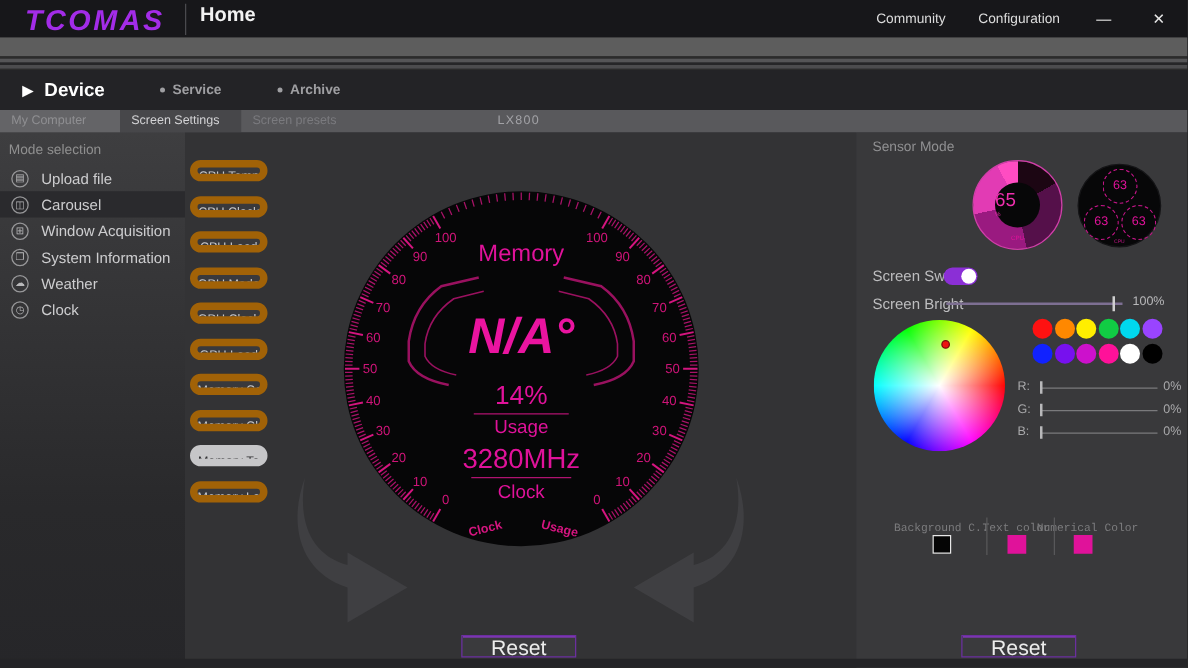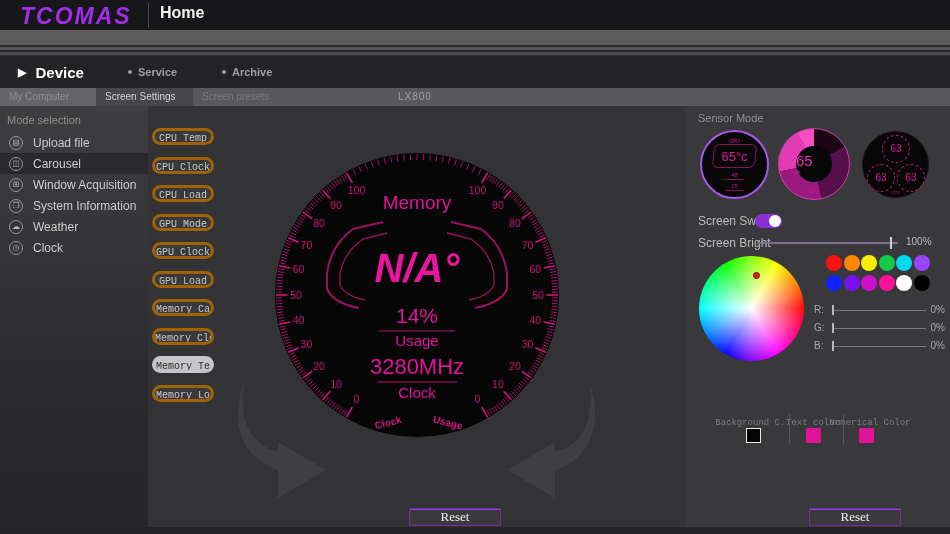--- a/index.html
+++ b/index.html
@@ -51,30 +51,30 @@
   .side-item { position:relative; height:21px; display:flex; align-items:center; gap:10px;
     padding-left:9px; cursor:default; }
   .side-item.active { background:#2a2a2d; }
   .side-icon { width:14px; height:14px; border:1px solid #98989a; border-radius:50%;
     color:#b8b8ba; font-size:8px; line-height:12px; text-align:center; flex:0 0 14px; }
   .side-label { font-size:12px; color:#cdcdcf; white-space:nowrap; }
 
   
   .main { position:absolute; left:148px; top:106px; width:537px; height:428px; background:#333335; }
   .pill-col { position:absolute; left:4px; top:22px; display:flex; flex-direction:column; gap:11.5px; }
-  .pill { width:62px; height:17px; border-radius:9px; border:3px solid #a16207; background:#39393c;
-    color:#c9c9cb; font-size:10px; font-family:Liberation Mono, monospace; line-height:15px;
+  .pill { width:62px; height:17px; border-radius:9px; border:6px solid #a16207; background:#39393c;
+    color:#c9c9cb; font-size:10px; font-family:Liberation Sans, sans-serif; line-height:15px;
     text-align:center; cursor:pointer; padding:0; overflow:hidden; white-space:nowrap; }
   .pill.active { background:#c6c6c8; color:#2e2e30; border-color:#c6c6c8; }
   .gauge-svg { position:absolute; left:119px; top:39px; }
   .arrow-svg { position:absolute; top:276px; }
   .arrow-left { left:80px; } .arrow-right { left:357px; }
   .reset-btn { position:absolute; width:92px; height:18px; background:#3a3a3d;
     border:1px solid #6b2fa0; box-shadow:inset 0 1px 0 #9a3ae0; color:#ececec;
-    font-size:13px; font-family:Liberation Serif, serif; cursor:pointer;margin-left:40px; }
+    font-size:17px; font-family:Liberation Sans, sans-serif; cursor:pointer; }
   .main-reset { left:221px; top:402px; }
 
   
   .panel { position:absolute; left:685px; top:106px; width:265px; height:439px; background:#39393b; }
   .panel-label { position:absolute; font-size:11px; color:#909092; }
   .lbl-sensor { left:13px; top:6px; }
   .preview { position:absolute; border-radius:50%; background:#070708; cursor:pointer; }
   .pv1 { left:15px; top:24px; width:69px; height:69px; border:2px solid #a855e8; }
   .pv1 .t { position:absolute; left:0; right:0; top:6px; text-align:center; font-size:5px; color:#e0129a; }
   .pv1 .v { position:absolute; left:0; right:0; top:17px; text-align:center; font-size:13px; color:#e0129a; }
@@ -137,20 +137,26 @@
 </style>
 </head>
 <body>
 
 <div class="app">
 
   <div class="titlebar">
     <div class="logo">TCOMAS</div>
     <div class="tb-divider"></div>
     <div class="tb-title">Home</div>
+    <div class="tb-right">
+      <span class="tb-link">Community</span>
+      <span class="tb-link">Configuration</span>
+      <span class="tb-win">—</span>
+      <span class="tb-win">✕</span>
+    </div>
   </div>
 
   <div class="stripes">
     <div class="s1"></div>
       <div class="s2"></div>
       <div class="s3"></div>
     <div class="s4"></div>
       <div class="s5"></div>
       <div class="s6"></div>
   </div>
@@ -496,27 +502,20 @@
     <svg class="arrow-svg arrow-right" width="100" height="118" viewBox="0 0 100 118">
       <path d="M 16,0 C 2,38 12,76 50,88 L 50,116 L 98,88 L 50,60 L 50,70 C 20,62 10,34 16,0 Z" fill="#3f3f42" transform="scale(-1,1) translate(-100,0)"></path>
     </svg>
 
     <button class="reset-btn main-reset">Reset</button>
   </main>
 
   <section class="panel">
     <div class="panel-label lbl-sensor">Sensor Mode</div>
 
-    <div class="preview pv1">
-      <div class="t">CPU</div>
-      <div class="hex"></div>
-      <div class="v">65°c</div>
-      <div class="sub sub1"><u>48</u></div>
-      <div class="sub sub2"><u>25</u></div>
-    </div>
     <div class="preview pv2">
       <div class="hole">
         <span class="v">65</span>
         <span class="u">%</span>
       </div>
       <div class="t">CPU</div>
     </div>
     <div class="preview pv3">
       <div class="c c-top">63</div>
       <div class="c c-bl">63</div>

